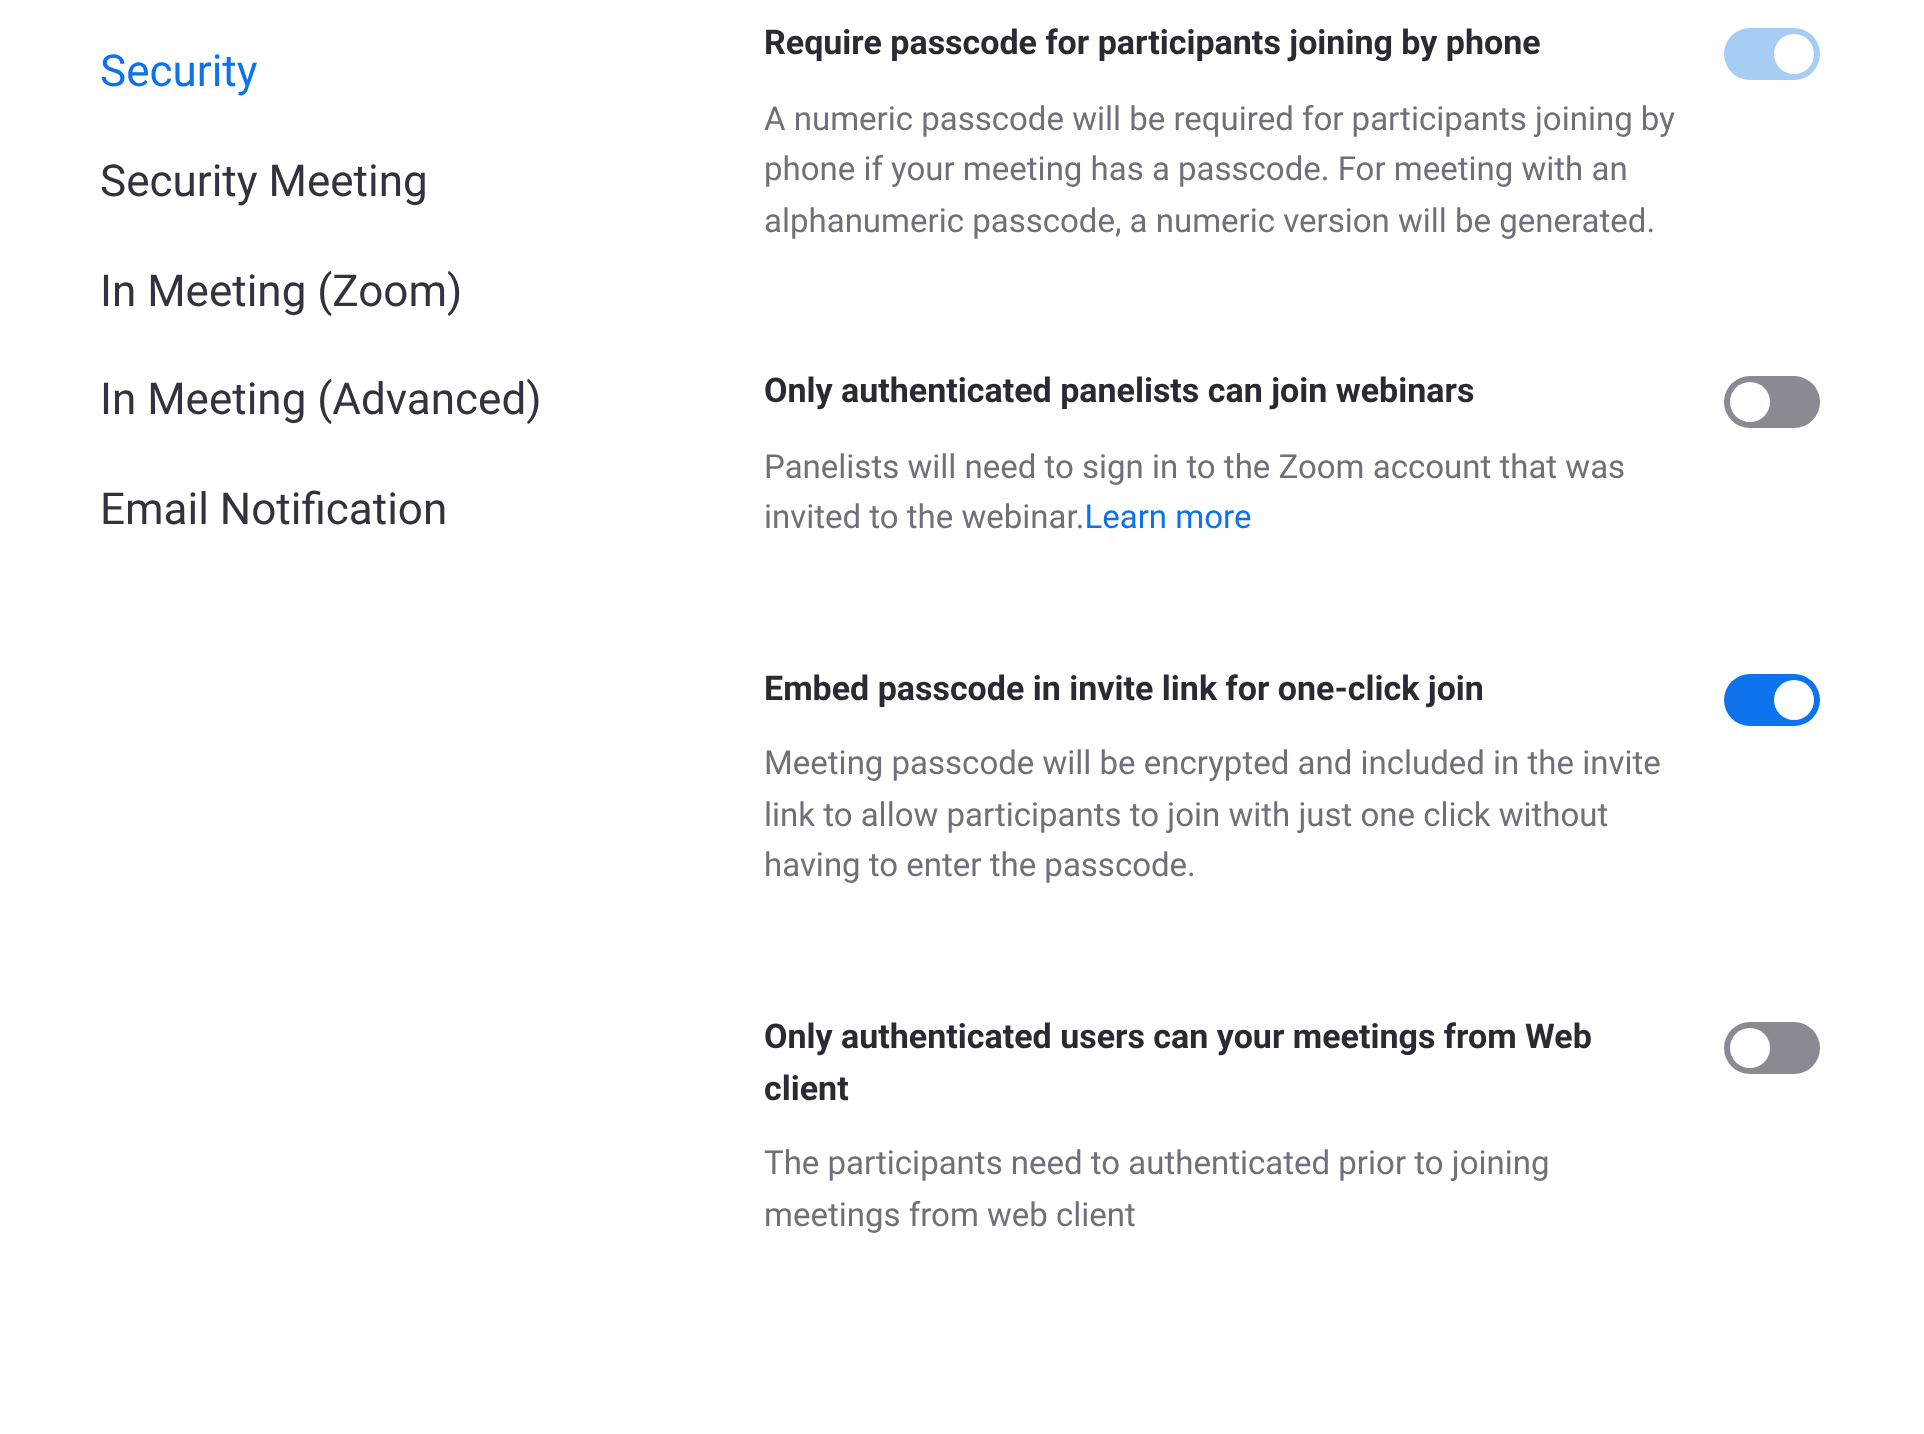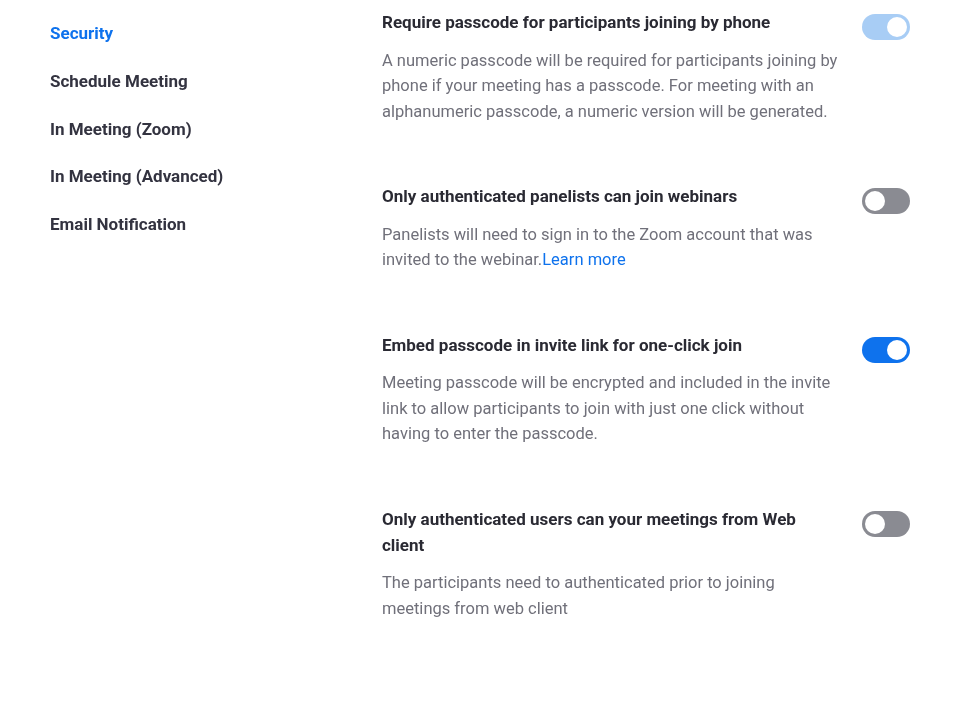--- a/index.html
+++ b/index.html
@@ -15,26 +15,25 @@
     display: flex;
     padding-top: 10px;
   }
   .sidebar {
     width: 320px;
     padding-left: 50px;
     padding-top: 0;
     flex-shrink: 0;
   }
   .sidebar-item {
-    font-size: 17px;
+    font-size: 22px;
     color: #333340;
     padding: 12px 0;
     cursor: pointer;
     line-height: 1.4;
-    font-weight: bold;
   }
   .sidebar-item.active {
     color: #0E72ED;
   }
   .main {
     flex: 1;
     padding-right: 40px;
     padding-left: 50px;
   }
   .setting {
@@ -101,21 +100,21 @@
   .toggle.off .knob {
     left: 3px;
   }
 </style>
 </head>
 <body>
 
 <div class="container">
   <nav class="sidebar">
     <div class="sidebar-item active"><span>Security</span></div>
-    <div class="sidebar-item"><span>Schedule Meeting</span></div>
+    <div class="sidebar-item"><span>Security Meeting</span></div>
     <div class="sidebar-item"><span>In Meeting (Zoom)</span></div>
     <div class="sidebar-item"><span>In Meeting (Advanced)</span></div>
     <div class="sidebar-item"><span>Email Notification</span></div>
   </nav>
 
   <main class="main">
 
     <div class="setting">
       <div class="setting-text">
         <div class="setting-title">Require passcode for participants joining by phone</div>

